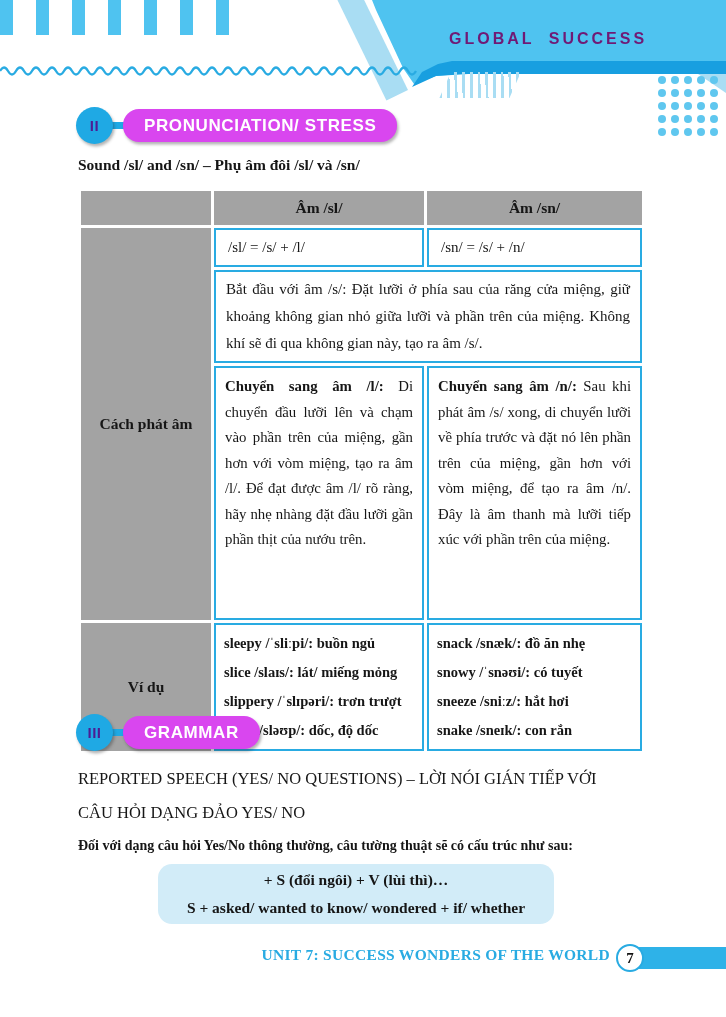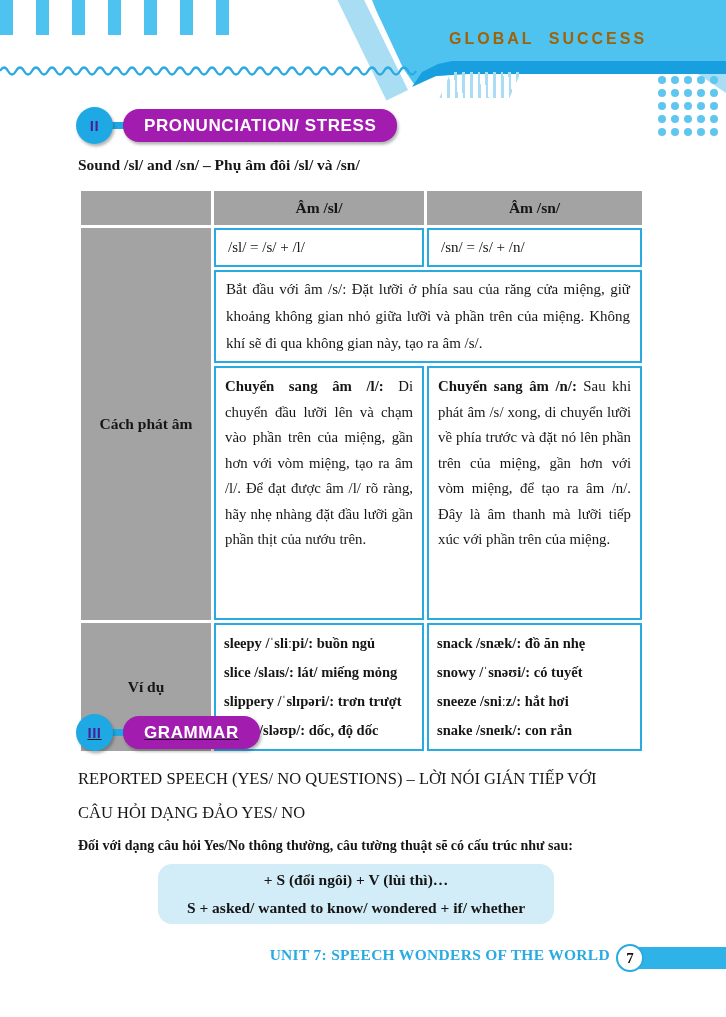--- a/index.html
+++ b/index.html
@@ -17,37 +17,37 @@
   .sky-banner{left:0;top:0;width:726px;height:100px;pointer-events:none;}
   .sky-shape{position:absolute;left:0;top:0;width:726px;height:100px;background:#4fc3f0;
     clip-path:polygon(372px 0,726px 0,726px 73px,470px 73px,436px 76px,414px 84px,403px 68px,390px 40px,376px 10px);}
   .dark-stripe{position:absolute;left:0;top:0;width:726px;height:100px;background:#189fe0;
     clip-path:polygon(452px 61px,726px 61px,726px 74px,468px 74px,436px 76px,412px 87px,422px 72px,438px 64px);}
   .light-diag{position:absolute;left:360px;top:-14px;width:24px;height:115px;background:#a9ddf3;
     transform:rotate(-26deg);transform-origin:50% 50%;}
   .corner-tri{position:absolute;left:698px;top:74px;width:28px;height:19px;background:#a9ddf3;
     clip-path:polygon(0 0,100% 0,100% 100%);}
   .brand{position:absolute;left:449px;top:30px;font-family:"Liberation Sans",sans-serif;
-    font-weight:bold;font-size:16px;letter-spacing:3px;word-spacing:7px;color:#a16207;}
+    font-weight:bold;font-size:16px;letter-spacing:3px;word-spacing:7px;color:#701a75;}
   .hatch{left:451px;top:72px;width:70px;height:26px;transform:skewX(-24deg);transform-origin:0 0;
     background:repeating-linear-gradient(65deg,#a9ddf3 0 2.5px,rgba(0,0,0,0) 2.5px 7px);}
   #dots{left:658px;top:76px;display:grid;grid-template-columns:repeat(5,8px);grid-auto-rows:8px;gap:5px;}
   #dots span{width:8px;height:8px;border-radius:50%;background:#5fc7ef;}
 
   
   .badge-row{display:flex;align-items:center;font-family:"Liberation Sans",sans-serif;}
   .badge-circle{width:37px;height:37px;border-radius:50%;background:#1fa9e4;color:#4c1d95;
     display:flex;align-items:center;justify-content:center;font-weight:bold;font-size:15px;
     letter-spacing:.5px;z-index:2;box-shadow:1.5px 2.5px 3px rgba(40,40,40,.35);}
   .badge-link{width:14px;height:7px;background:#1fa9e4;margin-left:-2px;}
-  .badge-pill{height:33px;border-radius:16px;background:#a21caf;color:#fff;font-weight:bold;
+  .badge-pill{height:33px;border-radius:16px;background:#d946ef;color:#fff;font-weight:bold;
     font-size:17px;letter-spacing:.6px;display:flex;align-items:center;padding:0 21px;
     margin-left:-2px;box-shadow:1.5px 2.5px 3px rgba(40,40,40,.35);}
   #badge-2{left:76px;top:107px;}
-  #badge-3{left:76px;top:714px;text-decoration:underline;}
+  #badge-3{left:76px;top:714px;}
 
   
   .sound-line{left:78px;top:156px;font-weight:bold;font-size:15.5px;}
   .grammar-heading{left:78px;top:762px;width:582px;font-weight:normal;font-size:16.5px;line-height:34px;}
   .grammar-intro{left:78px;top:838px;width:580px;font-size:14px;font-weight:bold;}
   .formula-box{left:158px;top:864px;width:396px;height:60px;border-radius:14px;background:#d2ecf8;
     display:flex;flex-direction:column;align-items:center;justify-content:center;
     font-weight:bold;font-size:15.5px;line-height:28px;text-align:center;}
 
   
@@ -187,15 +187,15 @@
   <div>CÂU HỎI DẠNG ĐẢO YES/ NO</div>
 </div>
 
 <div class="abs grammar-intro">Đối với dạng câu hỏi Yes/No thông thường, câu tường thuật sẽ có cấu trúc như sau:</div>
 
 <div class="abs formula-box">
   <div>+ S (đổi ngôi) + V (lùi thì)…</div>
   <div>S + asked/ wanted to know/ wondered + if/ whether</div>
 </div>
 
-<div class="abs footer-title">UNIT 7: SPEECH WONDERS OF THE WORLD</div>
+<div class="abs footer-title">UNIT 7: SUCCESS WONDERS OF THE WORLD</div>
 <div class="abs page-badge">7</div>
 <div class="abs footer-bar"></div>
 
 </body></html>

